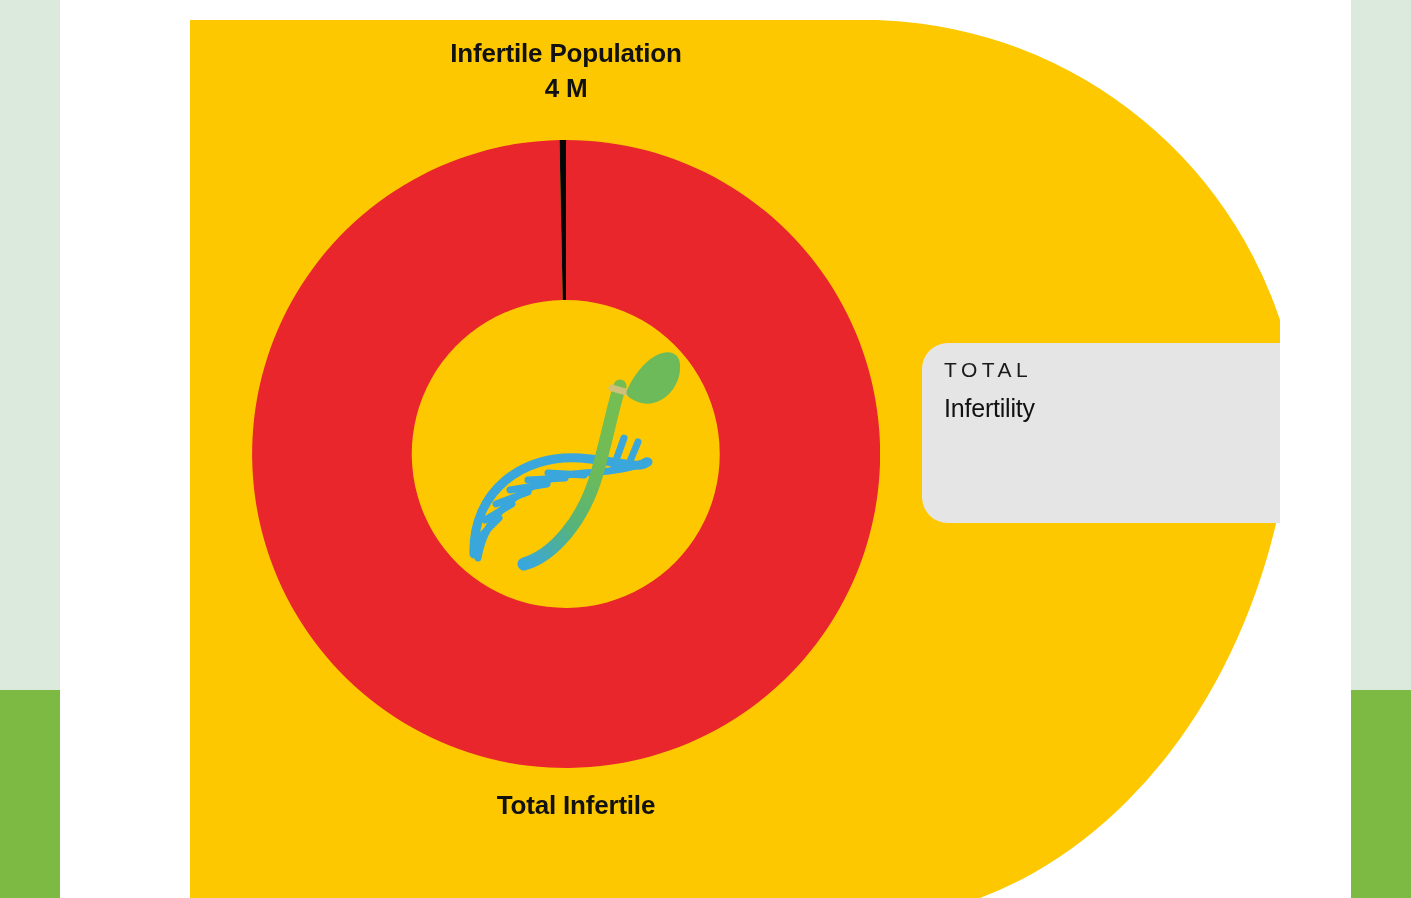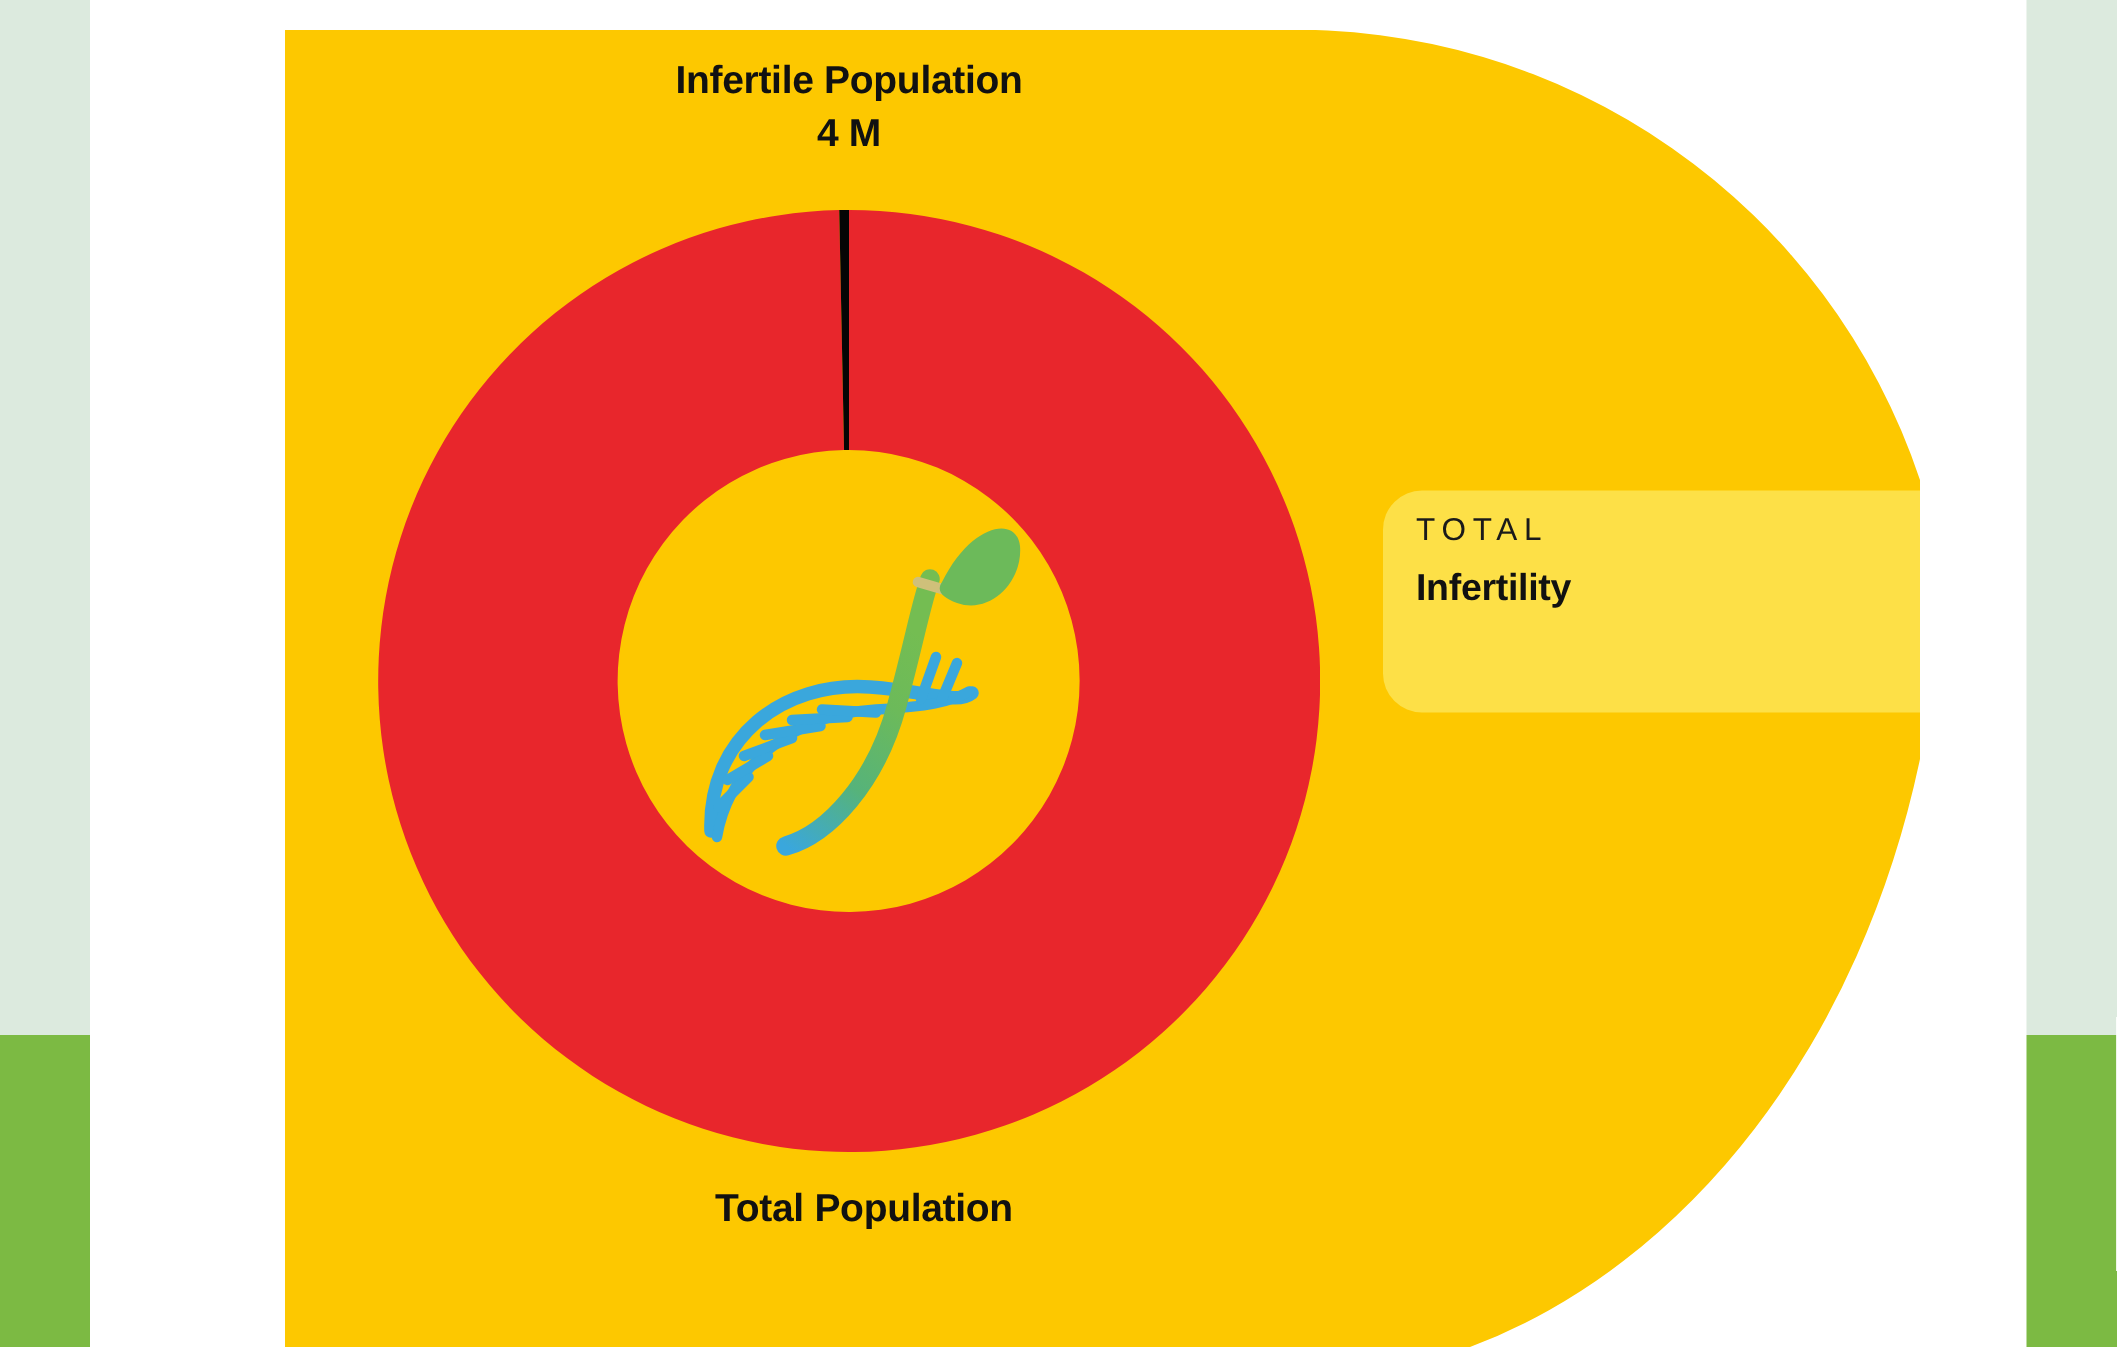--- a/index.html
+++ b/index.html
@@ -86,24 +86,24 @@
     left: 306px;
     top: 788px;
     width: 540px;
   }
   .chart-label .lbl-name { display: block; }
   .chart-label .lbl-value { display: block; }
   
   #callout {
     position: absolute;
     left: 922px;
-    top: 327px;
+    top: 343px;
     width: 358px;
-    height: 148px;
-    background: #fde047;
+    height: 180px;
+    background: #e5e5e5;
     border-top-left-radius: 26px;
     border-bottom-left-radius: 26px;
     padding: 12px 0 0 22px;
     box-sizing: border-box;
   }
   #callout-eyebrow {
     font-family: "Liberation Sans", sans-serif;
     font-size: 21px;
     letter-spacing: 4.5px;
     color: #1a1a1a;
@@ -116,21 +116,21 @@
     font-size: 60px;
     color: #e8393f;
     line-height: 1;
     margin-top: 10px;
     letter-spacing: 0.5px;
     white-space: nowrap;
   }
   #callout-caption {
     font-family: "Liberation Sans", sans-serif;
     font-size: 25px;
-    font-weight: bold;
+    font-weight: normal;
     color: #111111;
     line-height: 1;
     margin-top: 16px;
     letter-spacing: -0.2px;
   }
 </style>
 </head>
 <body>
 
 <div id="stage">
@@ -206,21 +206,21 @@
       <path d="M176 46 C 196 6, 226 2, 228 22 C 230 46, 208 68, 186 60 C 176 56, 172 52, 176 46 Z" fill="#6cba5a"></path>
     </svg>
   </div>
 
   <div class="chart-label" id="label-infertile">
     <span class="lbl-name">Infertile Population</span>
     <span class="lbl-value">4 M</span>
   </div>
 
   <div class="chart-label" id="label-total-pop">
-    <span class="lbl-name">Total Population</span>
+    <span class="lbl-name">Total Infertile</span>
   </div>
 
   <div id="callout">
     <div id="callout-eyebrow">TOTAL</div>
     <div id="callout-caption">Infertility</div>
   </div>
 
 </div>
 
 </body></html>

